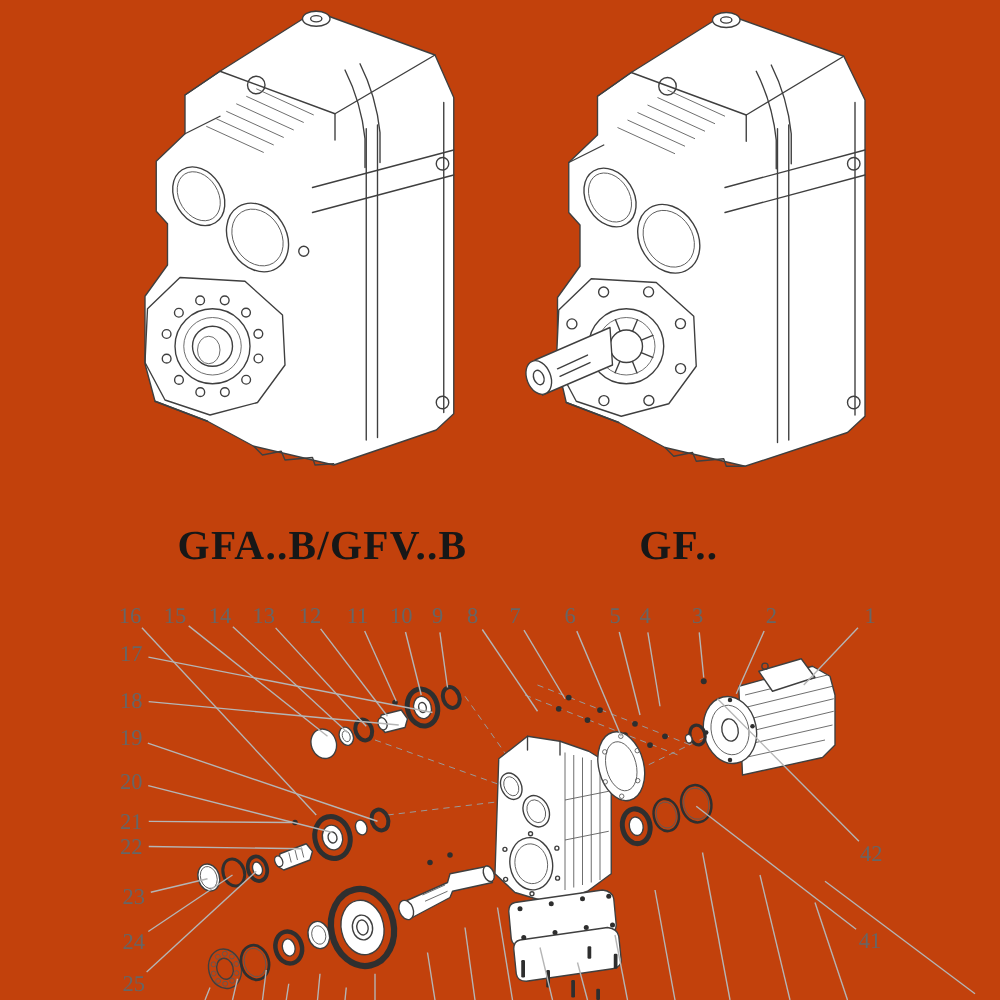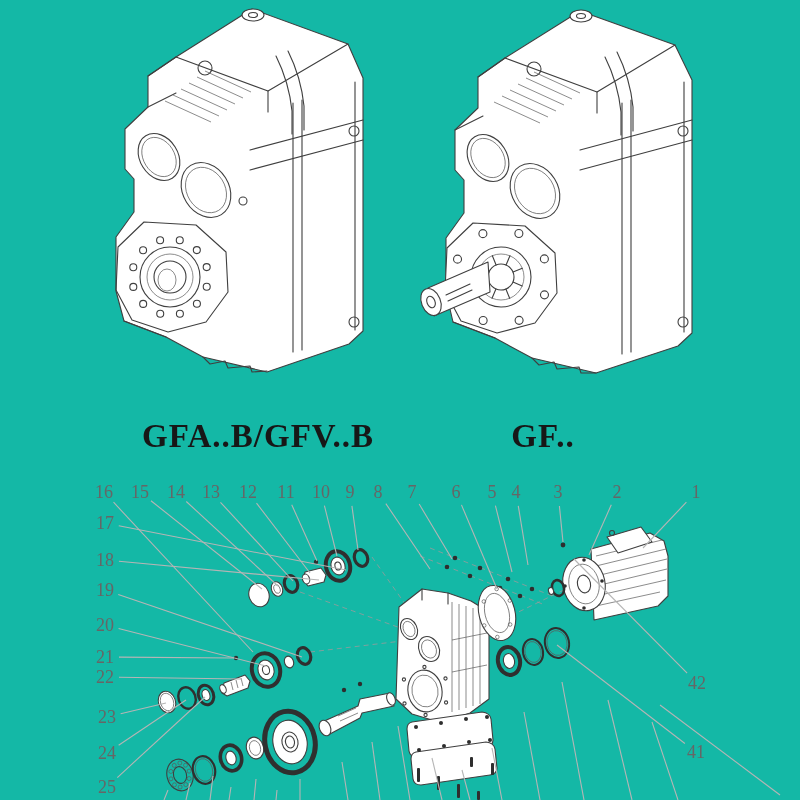--- a/index.html
+++ b/index.html
@@ -1,16 +1,16 @@
 <!DOCTYPE html>
 <html><head>
 <meta charset="utf-8">
 <style>
   html,body{margin:0;padding:0;background:#fff;}
-  .page{position:relative;width:800px;height:800px;background:#14b8a6;overflow:hidden;
+  .page{position:relative;width:800px;height:800px;background:#c2410c;overflow:hidden;
         font-family:"Liberation Serif", serif;}
   svg{position:absolute;left:0;top:0;}
   .ln{stroke:#3f3f3f;stroke-width:1.1;fill:none;stroke-linejoin:round;stroke-linecap:round;}
   .lnf{stroke:#3f3f3f;stroke-width:1.1;fill:#ffffff;stroke-linejoin:round;}
   .thin{stroke:#5a5a5a;stroke-width:0.7;fill:none;}
   .dark{stroke:#2f2f2f;fill:none;}
   .leader{stroke:#b5b5b5;stroke-width:1.1;fill:none;}
   .dash{stroke:#9a9a9a;stroke-width:0.8;fill:none;stroke-dasharray:5 4;}
   .num{font-family:"Liberation Serif", serif;font-size:18px;fill:#666666;}
   .model{font-family:"Liberation Serif", serif;font-weight:bold;font-size:33px;fill:#171717;

